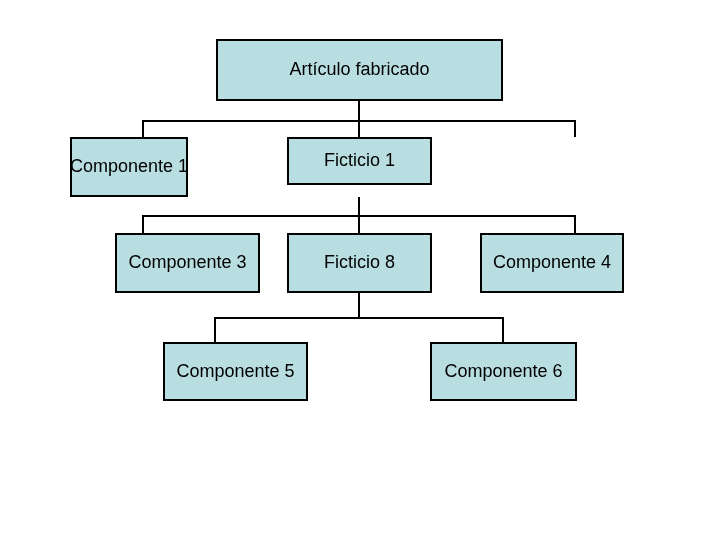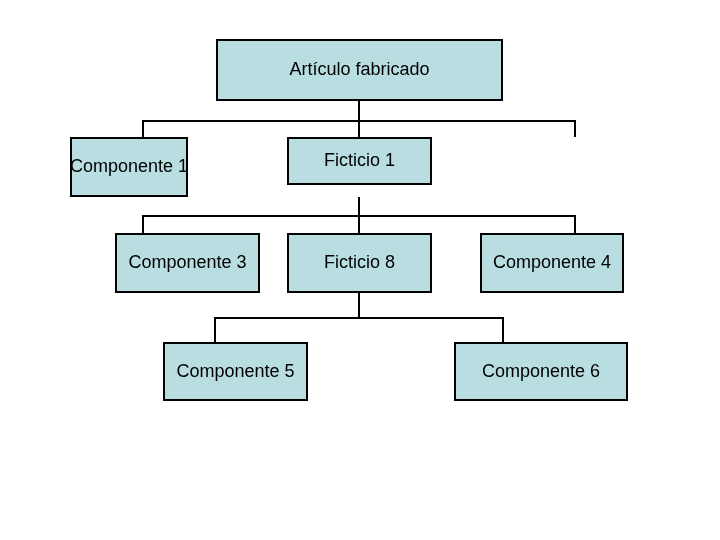--- a/index.html
+++ b/index.html
@@ -35,21 +35,21 @@
   }
   
   .n-root { left: 216px; top: 39px;  width: 287px; height: 62px; }
   .n-c1   { left: 70px;  top: 137px; width: 118px; height: 60px; }
   .n-f1   { left: 287px; top: 137px; width: 145px; height: 48px; }
   .n-c2   { left: 502px; top: 137px; width: 147px; height: 60px; }
   .n-c3   { left: 71px;  top: 233px; width: 145px; height: 60px; margin-left: 44px; }
   .n-f2   { left: 287px; top: 233px; width: 145px; height: 60px; }
   .n-c4   { left: 480px; top: 233px; width: 144px; height: 60px; }
   .n-c5   { left: 143px; top: 342px; width: 145px; height: 59px; margin-left: 20px; }
-  .n-c6   { left: 430px; top: 342px; width: 174px; height: 59px; margin-left: 24px; }
+  .n-c6   { left: 430px; top: 342px; width: 147px; height: 59px; }
   
   .l1-stem  { left: 358px; top: 101px; width: 2px;   height: 36px; }
   .l1-rail  { left: 142px; top: 120px; width: 434px; height: 2px;  }
   .l1-dropl { left: 142px; top: 120px; width: 2px;   height: 17px; }
   .l1-dropr { left: 574px; top: 120px; width: 2px;   height: 17px; }
   .l2-stem  { left: 358px; top: 197px; width: 2px;   height: 36px; }
   .l2-rail  { left: 142px; top: 215px; width: 434px; height: 2px;  }
   .l2-dropl { left: 142px; top: 215px; width: 2px;   height: 18px; }
   .l2-dropr { left: 574px; top: 215px; width: 2px;   height: 18px; }
   .l3-stem  { left: 358px; top: 293px; width: 2px;   height: 26px; }

